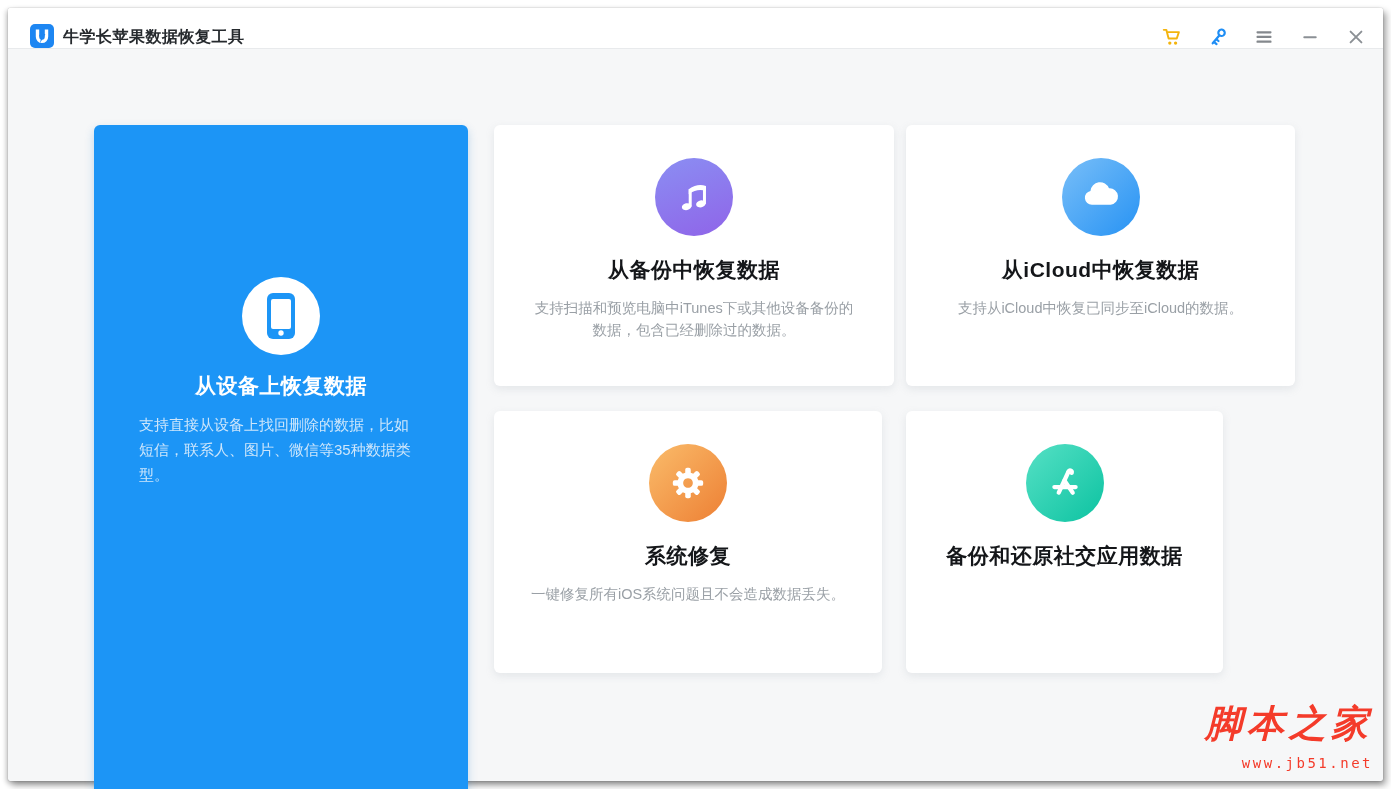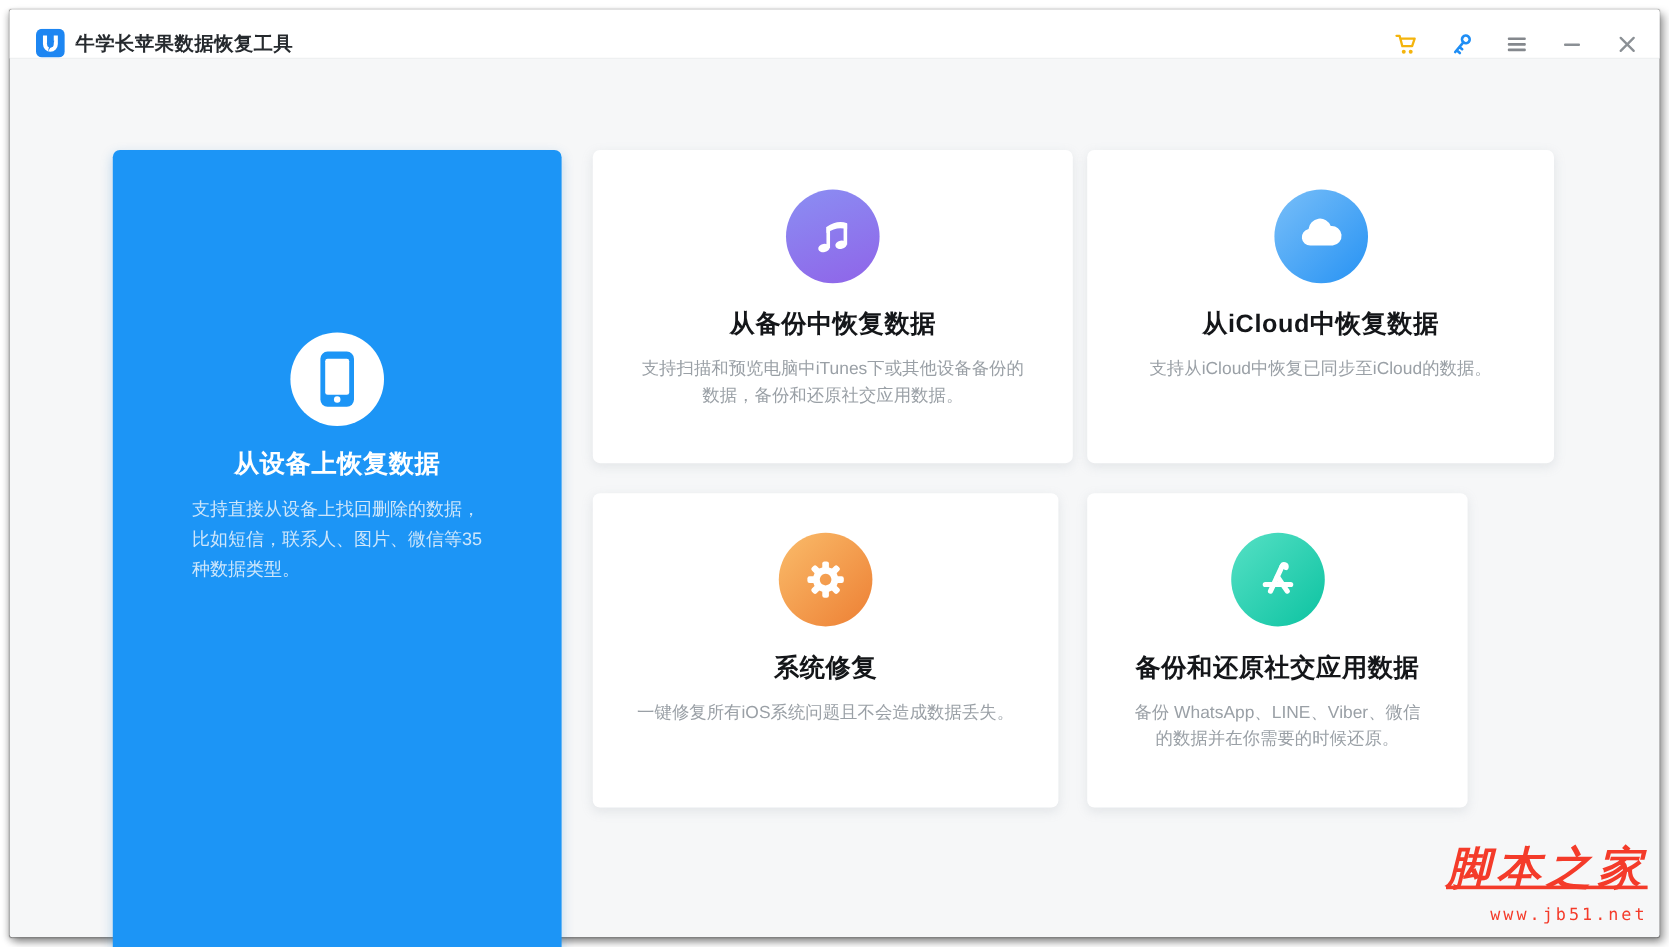--- a/index.html
+++ b/index.html
@@ -35,26 +35,26 @@
   .grad-purple { background:linear-gradient(160deg,#8b8cf2 5%,#8f66e9 95%); }
   .grad-cloud  { background:linear-gradient(135deg,#72bbf8 8%,#2d96f4 92%); }
   .grad-orange { background:linear-gradient(135deg,#f9b766 8%,#ee8438 92%); }
   .grad-teal   { background:linear-gradient(135deg,#50dec2 8%,#12c5a4 92%); }
 
   .card-title { margin-top:20px; font-size:21px; font-weight:bold; color:#141619; letter-spacing:.5px; }
   .card-device .card-title { margin-top:17px; color:#ffffff; }
   .card-desc { margin:13px auto 0; font-size:14.5px; line-height:22px; color:#9aa0a6;
     padding:0 34px; text-align:center; }
   .card-device .card-desc { color:#cde6fb; font-size:15px; line-height:25px;
-    padding:0 66px; text-align:left; margin-top:12px; }
+    padding:0 45px; text-align:left; margin-top:12px; }
 
   
   .watermark { position:absolute; right:10px; bottom:10px; text-align:right; pointer-events:none; }
   .wm-name { font-family:"DejaVu Serif","Liberation Serif",serif; font-style:italic; font-weight:bold;
-    font-size:37px; line-height:36px; color:#f43b2a; letter-spacing:5px;text-decoration:underline; }
+    font-size:37px; line-height:36px; color:#f43b2a; letter-spacing:5px; }
   .wm-url { font-family:"DejaVu Sans Mono","Liberation Mono",monospace; font-size:14px;
     letter-spacing:2.5px; color:#f43b2a; margin-top:14px; }
 </style>
 </head>
 <body>
 
 <div class="window">
 
   <div class="titlebar">
     <span class="app-logo">
@@ -120,21 +120,21 @@
         <g fill="#ffffff">
           <ellipse cx="34" cy="71" rx="10.5" ry="7.5" transform="rotate(-12 34 71)"></ellipse>
           <ellipse cx="65" cy="65" rx="10.5" ry="7.5" transform="rotate(-12 65 65)"></ellipse>
           <rect x="38.5" y="33" width="6.5" height="38"></rect>
           <rect x="69.5" y="27" width="6.5" height="38"></rect>
           <path d="M38.5 44 C52 35 63 33 76 37 L76 26 C63 22 52 24 38.5 33 Z"></path>
         </g>
       </svg>
     </div>
     <div class="card-title">从备份中恢复数据</div>
-    <div class="card-desc">支持扫描和预览电脑中iTunes下或其他设备备份的数据，备份和还原社交应用数据。</div>
+    <div class="card-desc">支持扫描和预览电脑中iTunes下或其他设备备份的数据，包含已经删除过的数据。</div>
   </div>
 
   <div class="card card-icloud">
     <div class="icon-circle grad-cloud">
       <svg width="48" height="48" viewBox="0 0 100 100">
         <path d="M70 66 H31 a14.5 14.5 0 0 1 -3-28.7 a20 20 0 0 1 38.6-5.3 A13.2 13.2 0 0 1 70 66 Z" fill="#ffffff"></path>
       </svg>
     </div>
     <div class="card-title">从iCloud中恢复数据</div>
     <div class="card-desc">支持从iCloud中恢复已同步至iCloud的数据。</div>
@@ -165,21 +165,20 @@
       <svg width="48" height="48" viewBox="0 0 100 100">
         <g fill="none" stroke="#ffffff" stroke-width="9" stroke-linecap="round">
           <path d="M37 70 L57 27"></path>
           <path d="M57 27 C59 22 65 24 64 29"></path>
           <path d="M49 45 L66 70"></path>
           <path d="M28 58.5 L72 58.5"></path>
         </g>
       </svg>
     </div>
     <div class="card-title">备份和还原社交应用数据</div>
-    <div class="card-desc">备份 WhatsApp、LINE、Viber、微信的数据并在你需要的时候还原。</div>
   </div>
 
   <div class="watermark">
     <div class="wm-name">脚本之家</div>
     <div class="wm-url">www.jb51.net</div>
   </div>
 
 </div>
 
 </body></html>

